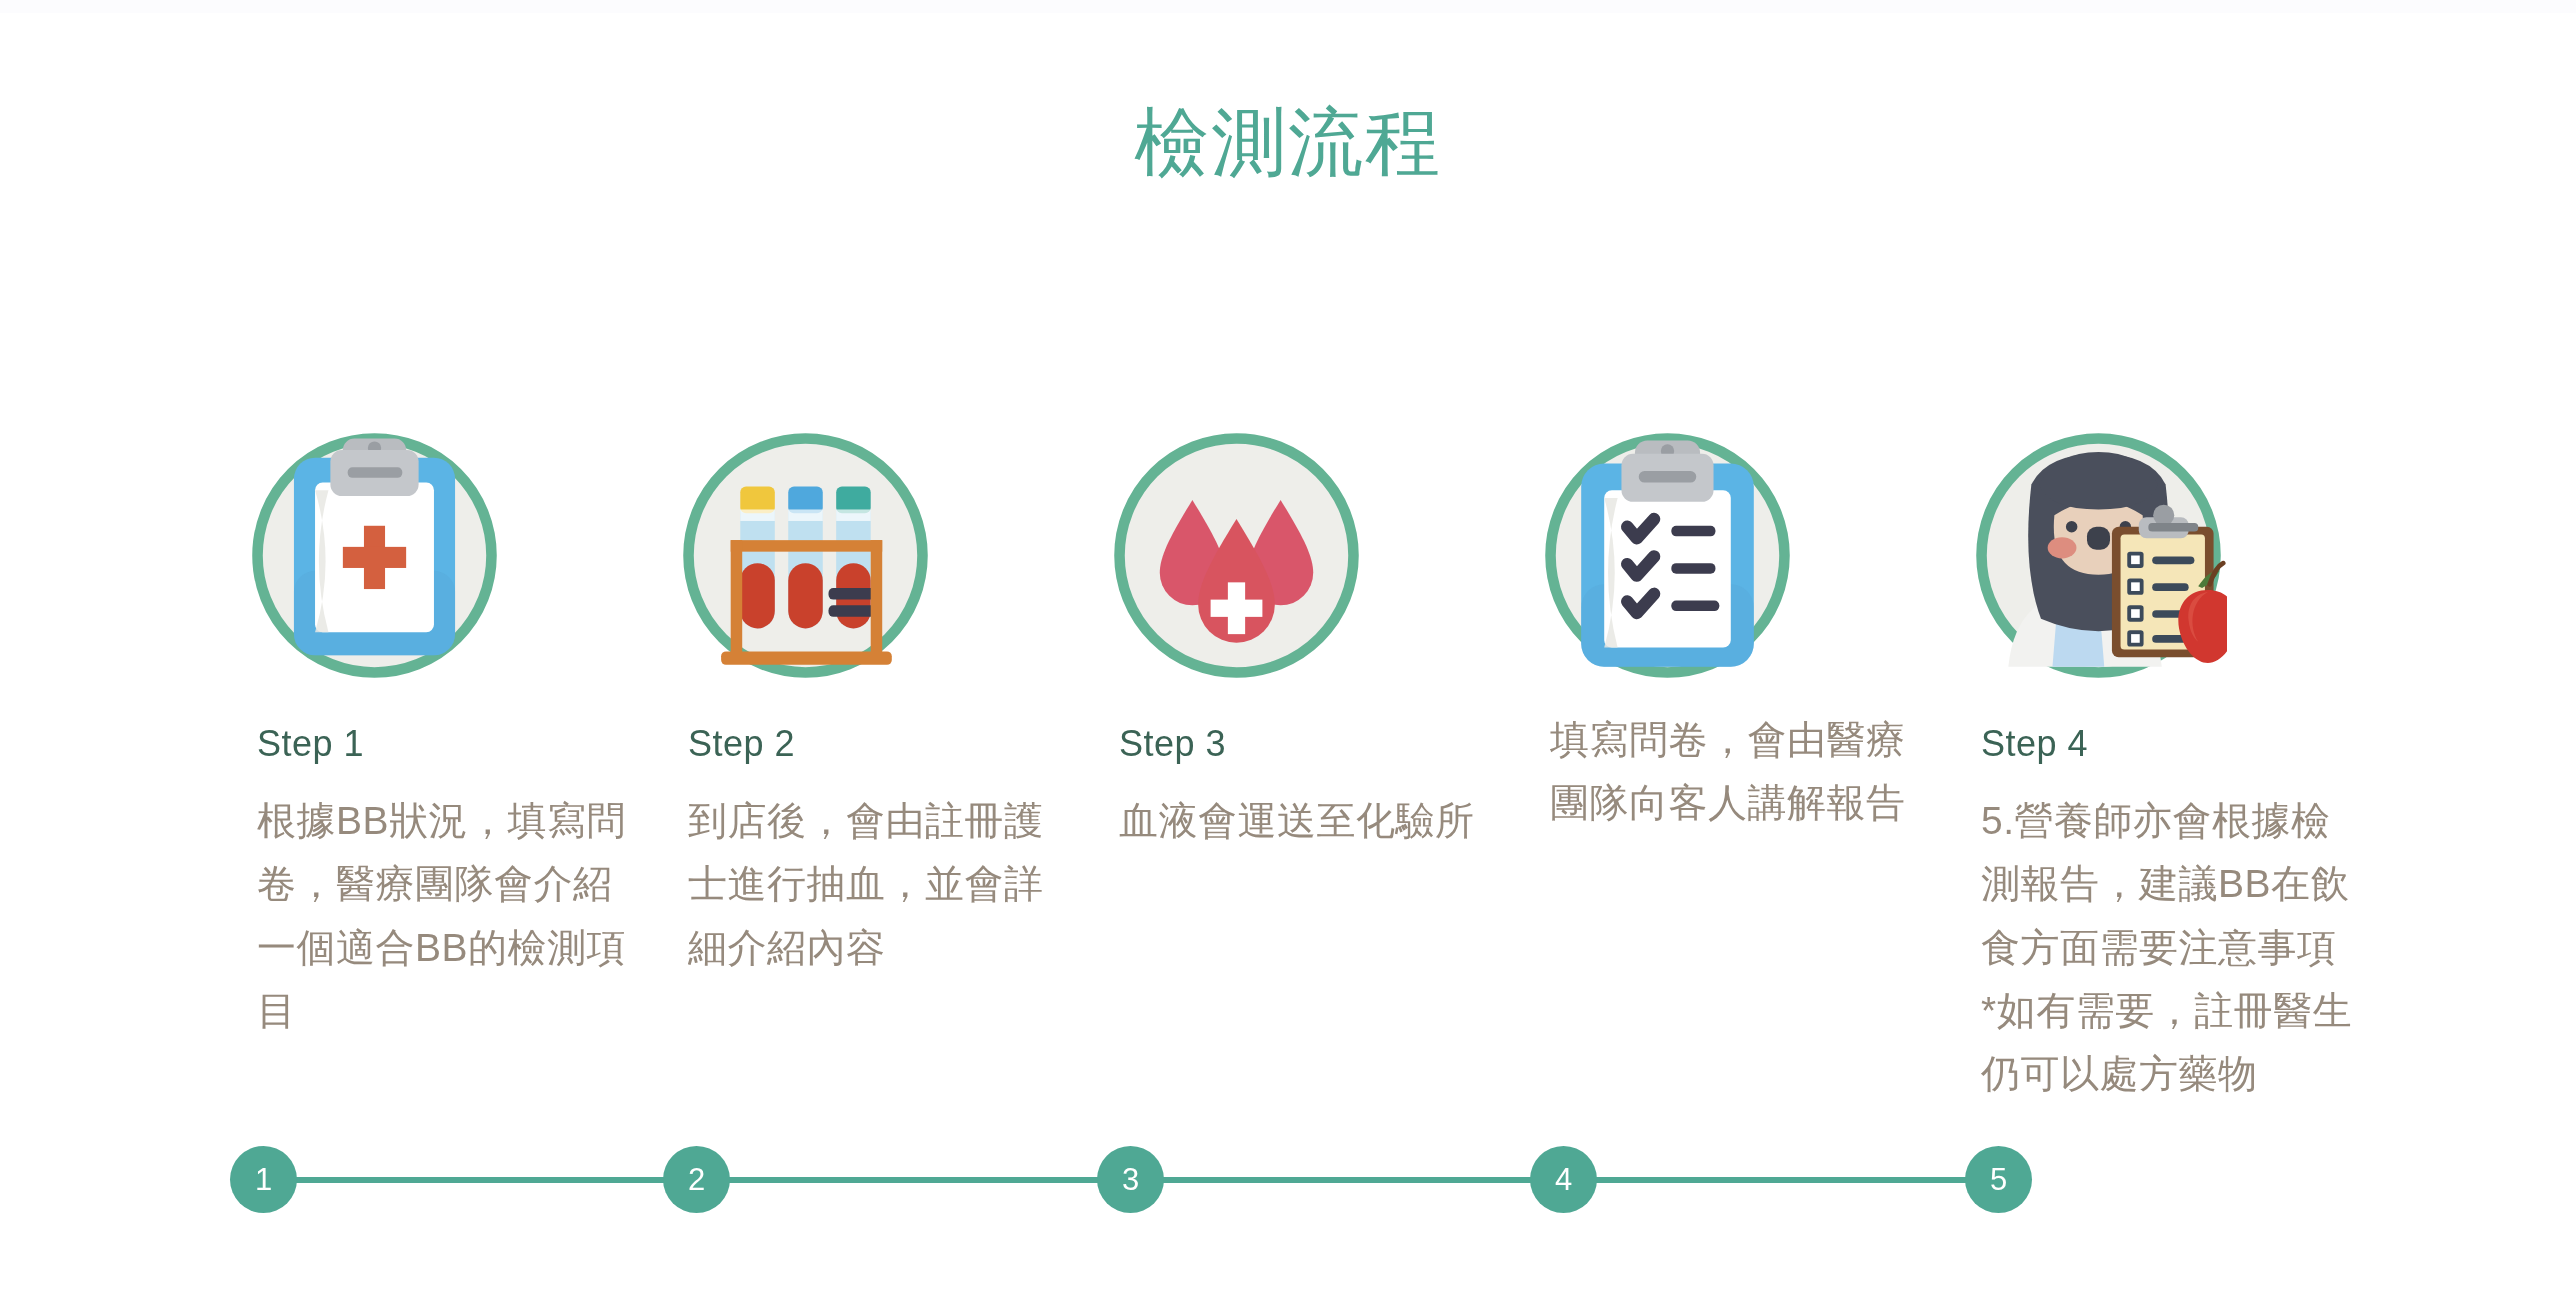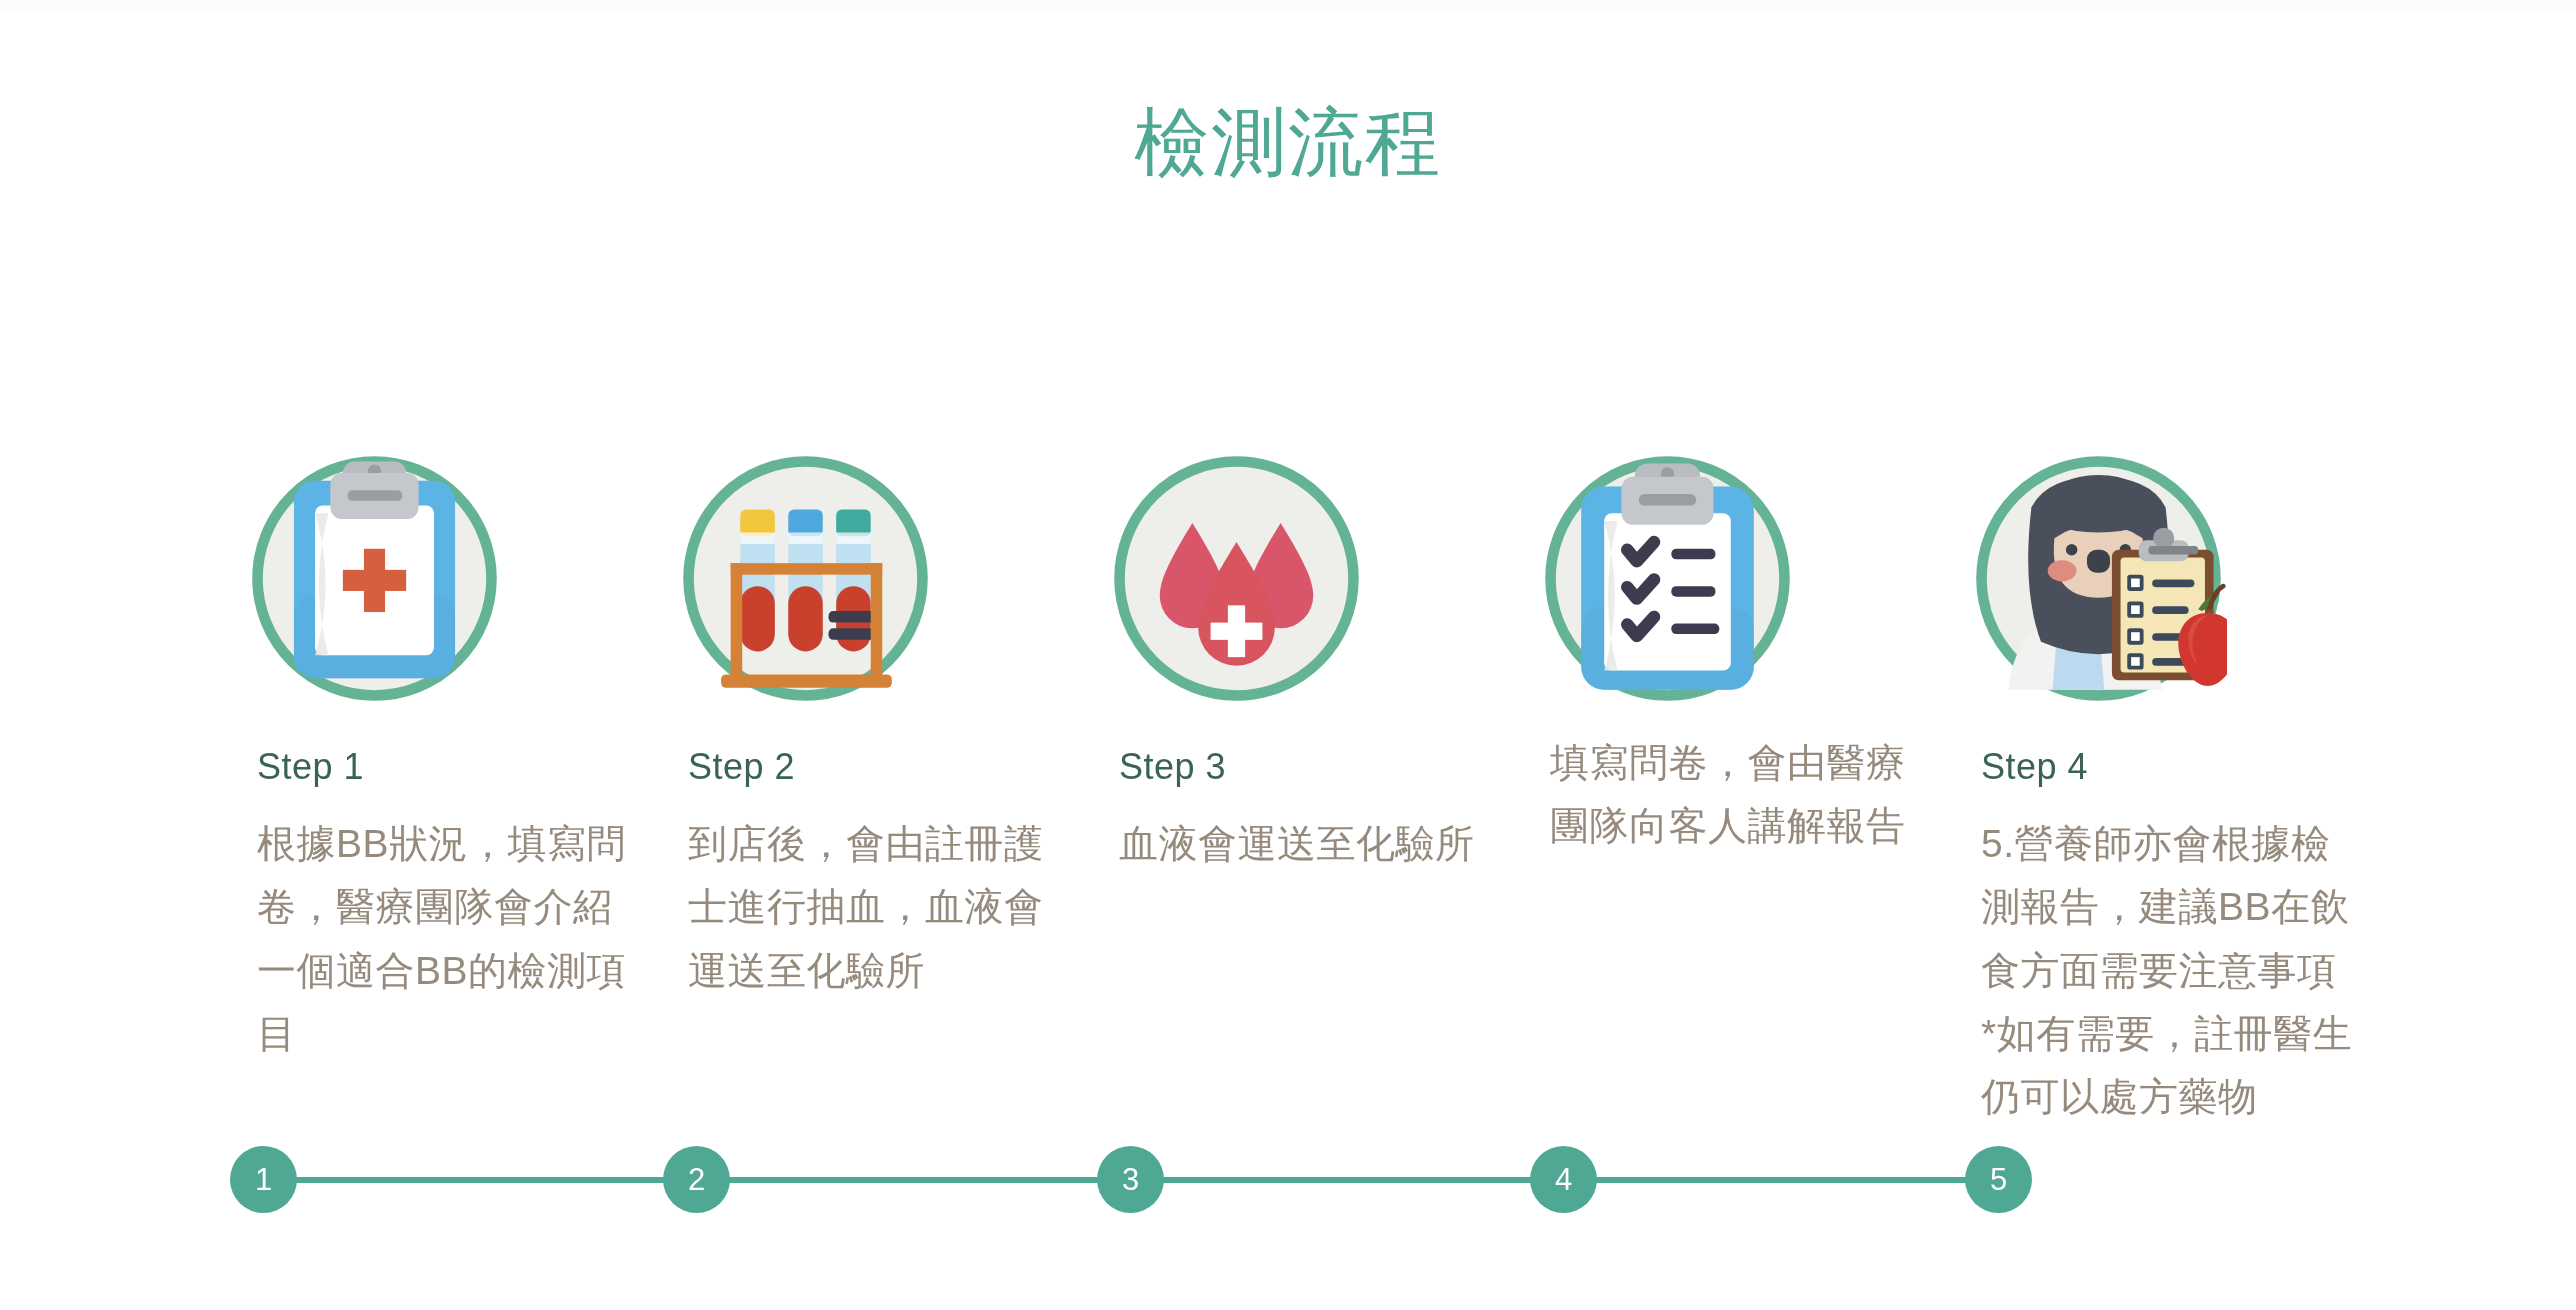--- a/index.html
+++ b/index.html
@@ -28,21 +28,21 @@
     width: 2576px;
     text-align: center;
     font-size: 75px;
     line-height: 1.25;
     font-weight: 400;
     color: #4fa894;
     letter-spacing: 1.9px;
   }
   .steps {
     position: absolute;
-    top: 450px;
+    top: 427px;
     left: 257px;
     width: 2166px;
     display: flex;
     flex-direction: row;
     align-items: flex-start;
   }
   .step {
     width: 431px;
     flex: 0 0 431px;
     box-sizing: border-box;
@@ -171,21 +171,21 @@
         </g>
         <rect x="158" y="168" width="52" height="12" rx="5" fill="#3c3c4e"></rect>
         <rect x="158" y="186" width="52" height="12" rx="5" fill="#3c3c4e"></rect>
         <rect x="56" y="118" width="158" height="12" fill="#d58136"></rect>
         <rect x="56" y="118" width="12" height="122" fill="#d58136"></rect>
         <rect x="202" y="118" width="12" height="122" fill="#d58136"></rect>
         <rect x="46" y="234" width="178" height="14" rx="5" fill="#d58136"></rect>
       </svg>
     </div>
     <div class="step-heading">Step 2</div>
-    <div class="step-body">到店後，會由註冊護士進行抽血，血液會運送至化驗所</div>
+    <div class="step-body">到店後，會由註冊護士進行抽血，並會詳細介紹內容</div>
   </div>
 
   <div class="step">
     <div class="step-icon-wrap">
       <svg viewBox="0 0 268 268" xmlns="http://www.w3.org/2000/svg">
         <circle cx="134" cy="134" r="122" fill="#eeeeea"></circle>
         <circle cx="134" cy="134" r="122" fill="none" stroke="#64b394" stroke-width="11"></circle>
         <path d="M88 76 C66 112 54 134 54 152 a34 34 0 0 0 68 0 c0 -18 -12 -40 -34 -76 z" fill="#d9566a"></path>
         <path d="M180 76 C158 112 146 134 146 152 a34 34 0 0 0 68 0 c0 -18 -12 -40 -34 -76 z" fill="#d9566a"></path>
         <path d="M134 96 C108 138 94 164 94 185 a40 40 0 0 0 80 0 c0 -21 -14 -47 -40 -89 z" fill="#d8545f"></path>

